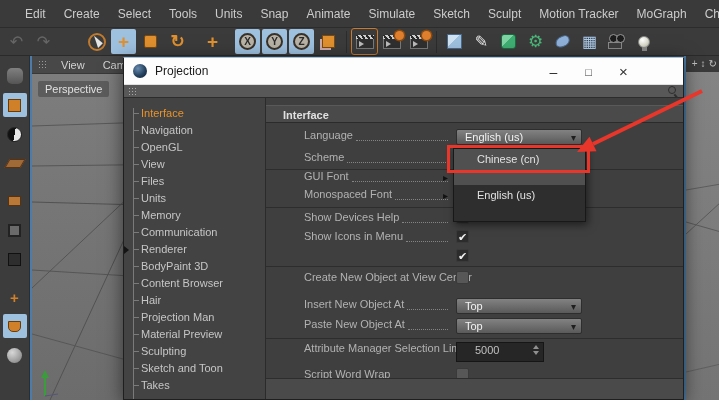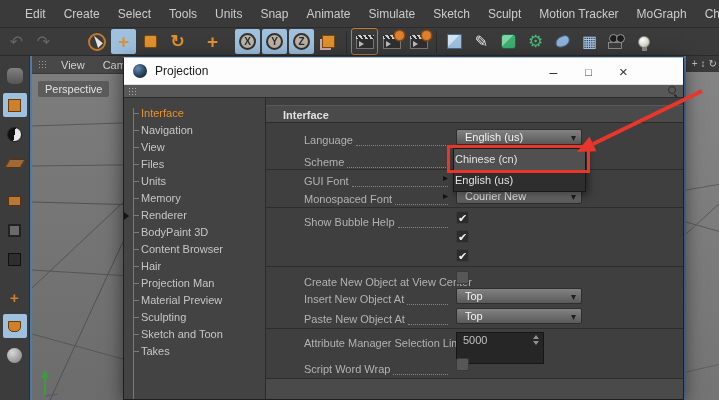--- a/index.html
+++ b/index.html
@@ -131,48 +131,48 @@
   .sitem::before { content:''; position:absolute; left:9px; top:8px; width:6px; border-top:1px solid #7a7a7a; }
   .sitem.selected { color:#e8922a; }
   .sitem.expandable::after { content:''; position:absolute; left:0px; top:5px; width:0; height:0;
            border-left:5px solid #141414; border-top:4px solid transparent; border-bottom:4px solid transparent; }
 
   .pmain { position:relative; flex:1; background:#3f3f3f; overflow:hidden; }
   .phead { height:18px; line-height:18px; margin-top:7px; background:#4a4a4a;
            border-top:1px solid #595959; border-bottom:1px solid #2b2b2b;
            font-size:11px; font-weight:bold; color:#e0e0e0; padding-left:17px; }
   .prow { position:relative; height:17px; }
-  .lblarea { position:absolute; left:38px; top:0; width:147px; display:flex; height:17px; align-items:flex-end; }
+  .lblarea { position:absolute; left:38px; top:0; width:147px; display:flex; height:17px; align-items:flex-start; }
   .lblarea.wide { width:auto; }
   .plbl { font-size:11px; color:#b2b2b2; white-space:nowrap; }
   .dots { flex:1; margin:0 3px; border-bottom:1px dotted #848484; height:12px; }
   .ctrl { position:absolute; left:190px; top:0; }
   .dd { position:relative; width:126px; height:16px; line-height:15px;
         background:linear-gradient(#828282,#5a5a5a); border:1px solid #2e2e2e; border-radius:2px;
         color:#f2f2f2; font-size:11px; padding:0 8px; cursor:default; }
   .dd .arr { position:absolute; right:5px; top:0; color:#1e1e1e; font-size:10px; }
   .cb { position:relative; width:13px; height:13px; margin-top:2px; background:#575757;
         border:1px solid #3a3a3a; border-radius:2px; }
   .cb span { display:none; }
   .cb.on { background:#2c2c2c; }
   .cb.on span { display:block; color:#f0f0f0; font-size:11px; line-height:12px; margin-left:1px; }
-  .numfield { position:relative; width:88px; height:32px; background:#262626; border:1px solid #161616;
-              color:#c0c0c0; font-size:11px; line-height:15px; padding:0 6px; }
+  .numfield { position:relative; width:88px; height:20px; background:#262626; border:1px solid #161616;
+              color:#c0c0c0; font-size:11px; line-height:15px; padding:0 18px; }
   .spin { position:absolute; right:4px; top:2px; }
   .spin i { display:block; width:0; height:0; border-left:3px solid transparent; border-right:3px solid transparent; }
   .spin .up { border-bottom:4px solid #909090; margin-bottom:2px; }
   .spin .dn { border-top:4px solid #909090; }
   .subarr { position:absolute; left:177px; top:2px; color:#121212; font-size:10px; }
   .pdiv { height:1px; background:#2d2d2d; }
   .pfoot { position:absolute; left:0; right:0; bottom:0; height:21px; background:#4a4a4a; border-top:1px solid #2d2d2d; }
 
   
   .ddlist { position:absolute; left:329px; top:90px; width:133px; z-index:20;
             border:1px solid #181818; box-shadow:2px 3px 8px rgba(0,0,0,.5); }
-  .ddopt { height:21px; line-height:21px; padding-left:1px; font-size:11px; color:#e2e2e2; background:#2e2e2e; }
+  .ddopt { height:36px; line-height:21px; padding-left:23px; font-size:11px; color:#e2e2e2; background:#2e2e2e; }
   .ddopt.hl { background:#505050; }
 
   
   .annobox { position:absolute; left:447px; top:145px; width:143px; height:28px;
              border:3px solid #e8362a; z-index:40; pointer-events:none; }
   .annoarrow { position:absolute; inset:0; z-index:41; pointer-events:none; }
 
   
   .gizmo { position:absolute; left:6px; bottom:2px; z-index:2; }
 </style>
@@ -370,24 +370,26 @@
     </div>
     <div class="searchrow">
       <span class="sgrip"></span>
       <span class="mag"></span>
     </div>
     <div class="dbody">
       <div class="pside">
 
       <div class="sitem selected">Interface</div>
           <div class="sitem">Navigation</div>
+          <div class="sitem">OpenGL</div>
           <div class="sitem">View</div>
           <div class="sitem">Files</div>
           <div class="sitem">Units</div>
           <div class="sitem">Memory</div>
+          <div class="sitem">Communication</div>
           <div class="sitem expandable">Renderer</div>
           <div class="sitem">BodyPaint 3D</div>
           <div class="sitem">Content Browser</div>
           <div class="sitem">Hair</div>
           <div class="sitem">Projection Man</div>
           <div class="sitem">Material Preview</div>
           <div class="sitem">Sculpting</div>
           <div class="sitem">Sketch and Toon</div>
           <div class="sitem">Takes</div>
         </div>
@@ -431,47 +433,51 @@
           <div class="ctrl dd">
             <span>Courier New</span>
             <span class="arr">▾</span>
           </div>
         </div>
 
         <div class="pdiv" style="margin-top:2px"></div>
 
         <div class="prow" style="margin-top:3px">
           <span class="lblarea">
-              <span class="plbl">Show Bubble Help</span>
+              <span class="plbl">Show Devices Help</span>
+              <span class="dots"></span>
+            </span>
+          <div class="ctrl cb on">
+              <span>✔</span>
+            </div>
+        </div>
+        <div class="prow">
+          <span class="lblarea">
+              <span class="plbl">Show Icons in Menu</span>
               <span class="dots"></span>
             </span>
           <div class="ctrl cb on">
               <span>✔</span>
             </div>
         </div>
         <div class="prow">
           <div class="ctrl cb on">
               <span>✔</span>
             </div>
         </div>
-        <div class="prow">
-          <div class="ctrl cb on">
-              <span>✔</span>
-            </div>
-        </div>
 
         <div class="pdiv"></div>
 
         <div class="prow" style="margin-top:4px">
           <span class="lblarea wide">
               <span class="plbl">Create New Object at View Center</span>
             </span>
           <div class="ctrl cb"></div>
         </div>
-        <div class="prow" style="margin-top:0">
+        <div class="prow" style="margin-top:10px">
           <span class="lblarea">
               <span class="plbl">Insert New Object At</span>
               <span class="dots"></span>
             </span>
           <div class="ctrl dd">
             <span>Top</span>
             <span class="arr">▾</span>
           </div>
         </div>
         <div class="prow" style="margin-top:3px">

